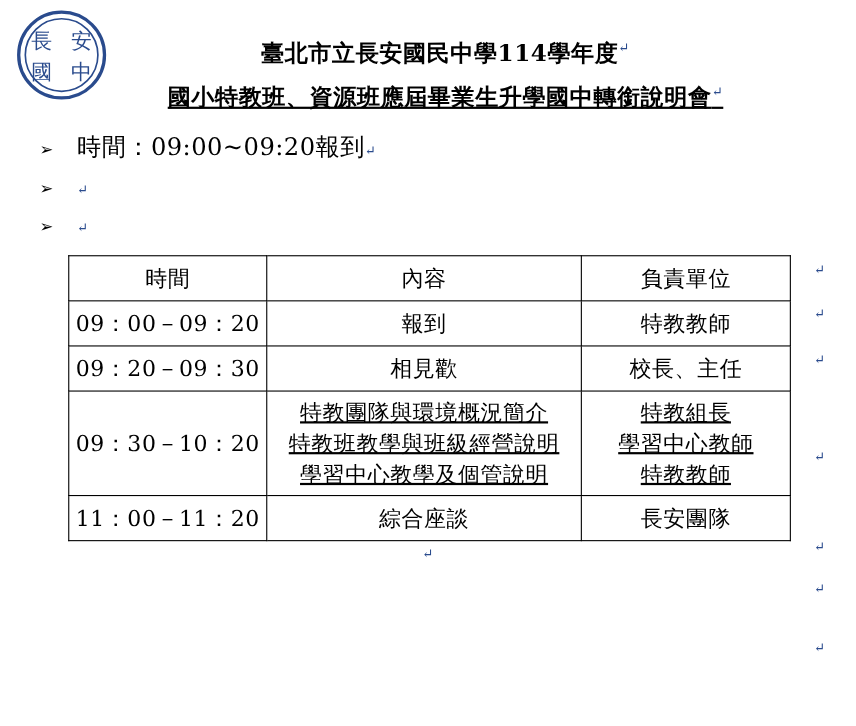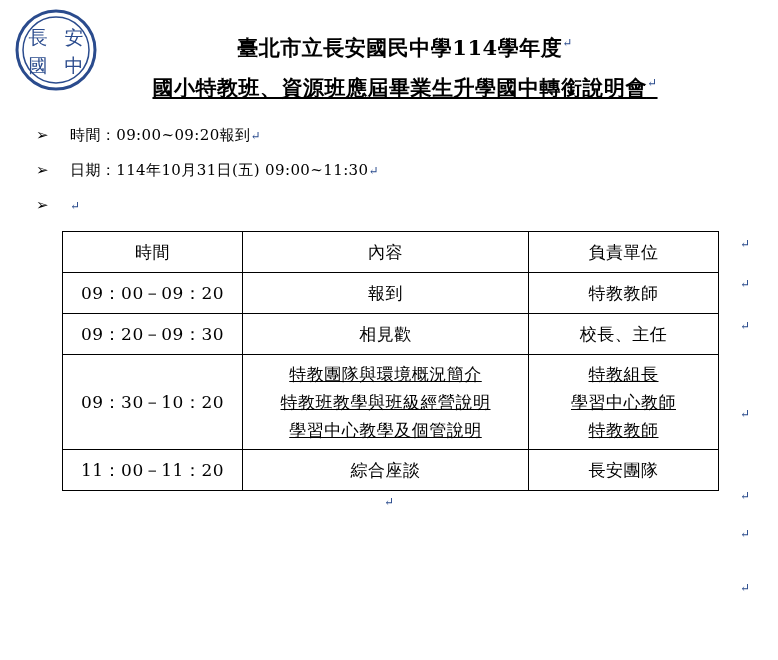--- a/index.html
+++ b/index.html
@@ -74,41 +74,41 @@
     line-height: 34px;
     white-space: nowrap;
   }
   .bullet-mark {
     width: 34px;
     flex: 0 0 34px;
     font-size: 15px;
     color: #000;
   }
   .bullet-text {
-    font-size: 15px;
+    font-size: 22px;
     letter-spacing: 0.4px;
   }
 
   
   .table-wrap {
     margin-top: 8px;
     padding-left: 62px;
     padding-right: 50px;
     position: relative;
   }
   table.flow {
     border-collapse: collapse;
     width: 656px;
     table-layout: fixed;
   }
   table.flow td {
     border: 1px solid #000;
     text-align: center;
     vertical-align: middle;
-    font-size: 17px;
+    font-size: 20px;
     line-height: 28px;
     padding: 5px 2px;
     letter-spacing: 0.5px;
   }
   col.c-time  { width: 180px; }
   col.c-cont  { width: 286px; }
   col.c-unit  { width: 190px; }
 
   .cell-multi { line-height: 30px; text-decoration: underline; }
   .row-h td { height: 30px; }
@@ -155,21 +155,20 @@
   </div>
 
   <div class="bullets">
     <div class="bullet-row">
       <span class="bullet-mark">➢</span>
       <span class="bullet-text">時間：09:00~09:20報到</span>
       <span class="pilcrow">↵</span>
     </div>
     <div class="bullet-row">
       <span class="bullet-mark">➢</span>
-      <span class="bullet-text">日期：114年10月31日(五) 09:00~11:30</span>
       <span class="pilcrow">↵</span>
     </div>
     <div class="bullet-row">
       <span class="bullet-mark">➢</span>
       <span class="pilcrow">↵</span>
     </div>
   </div>
 
   <div class="table-wrap">
     <table class="flow">

